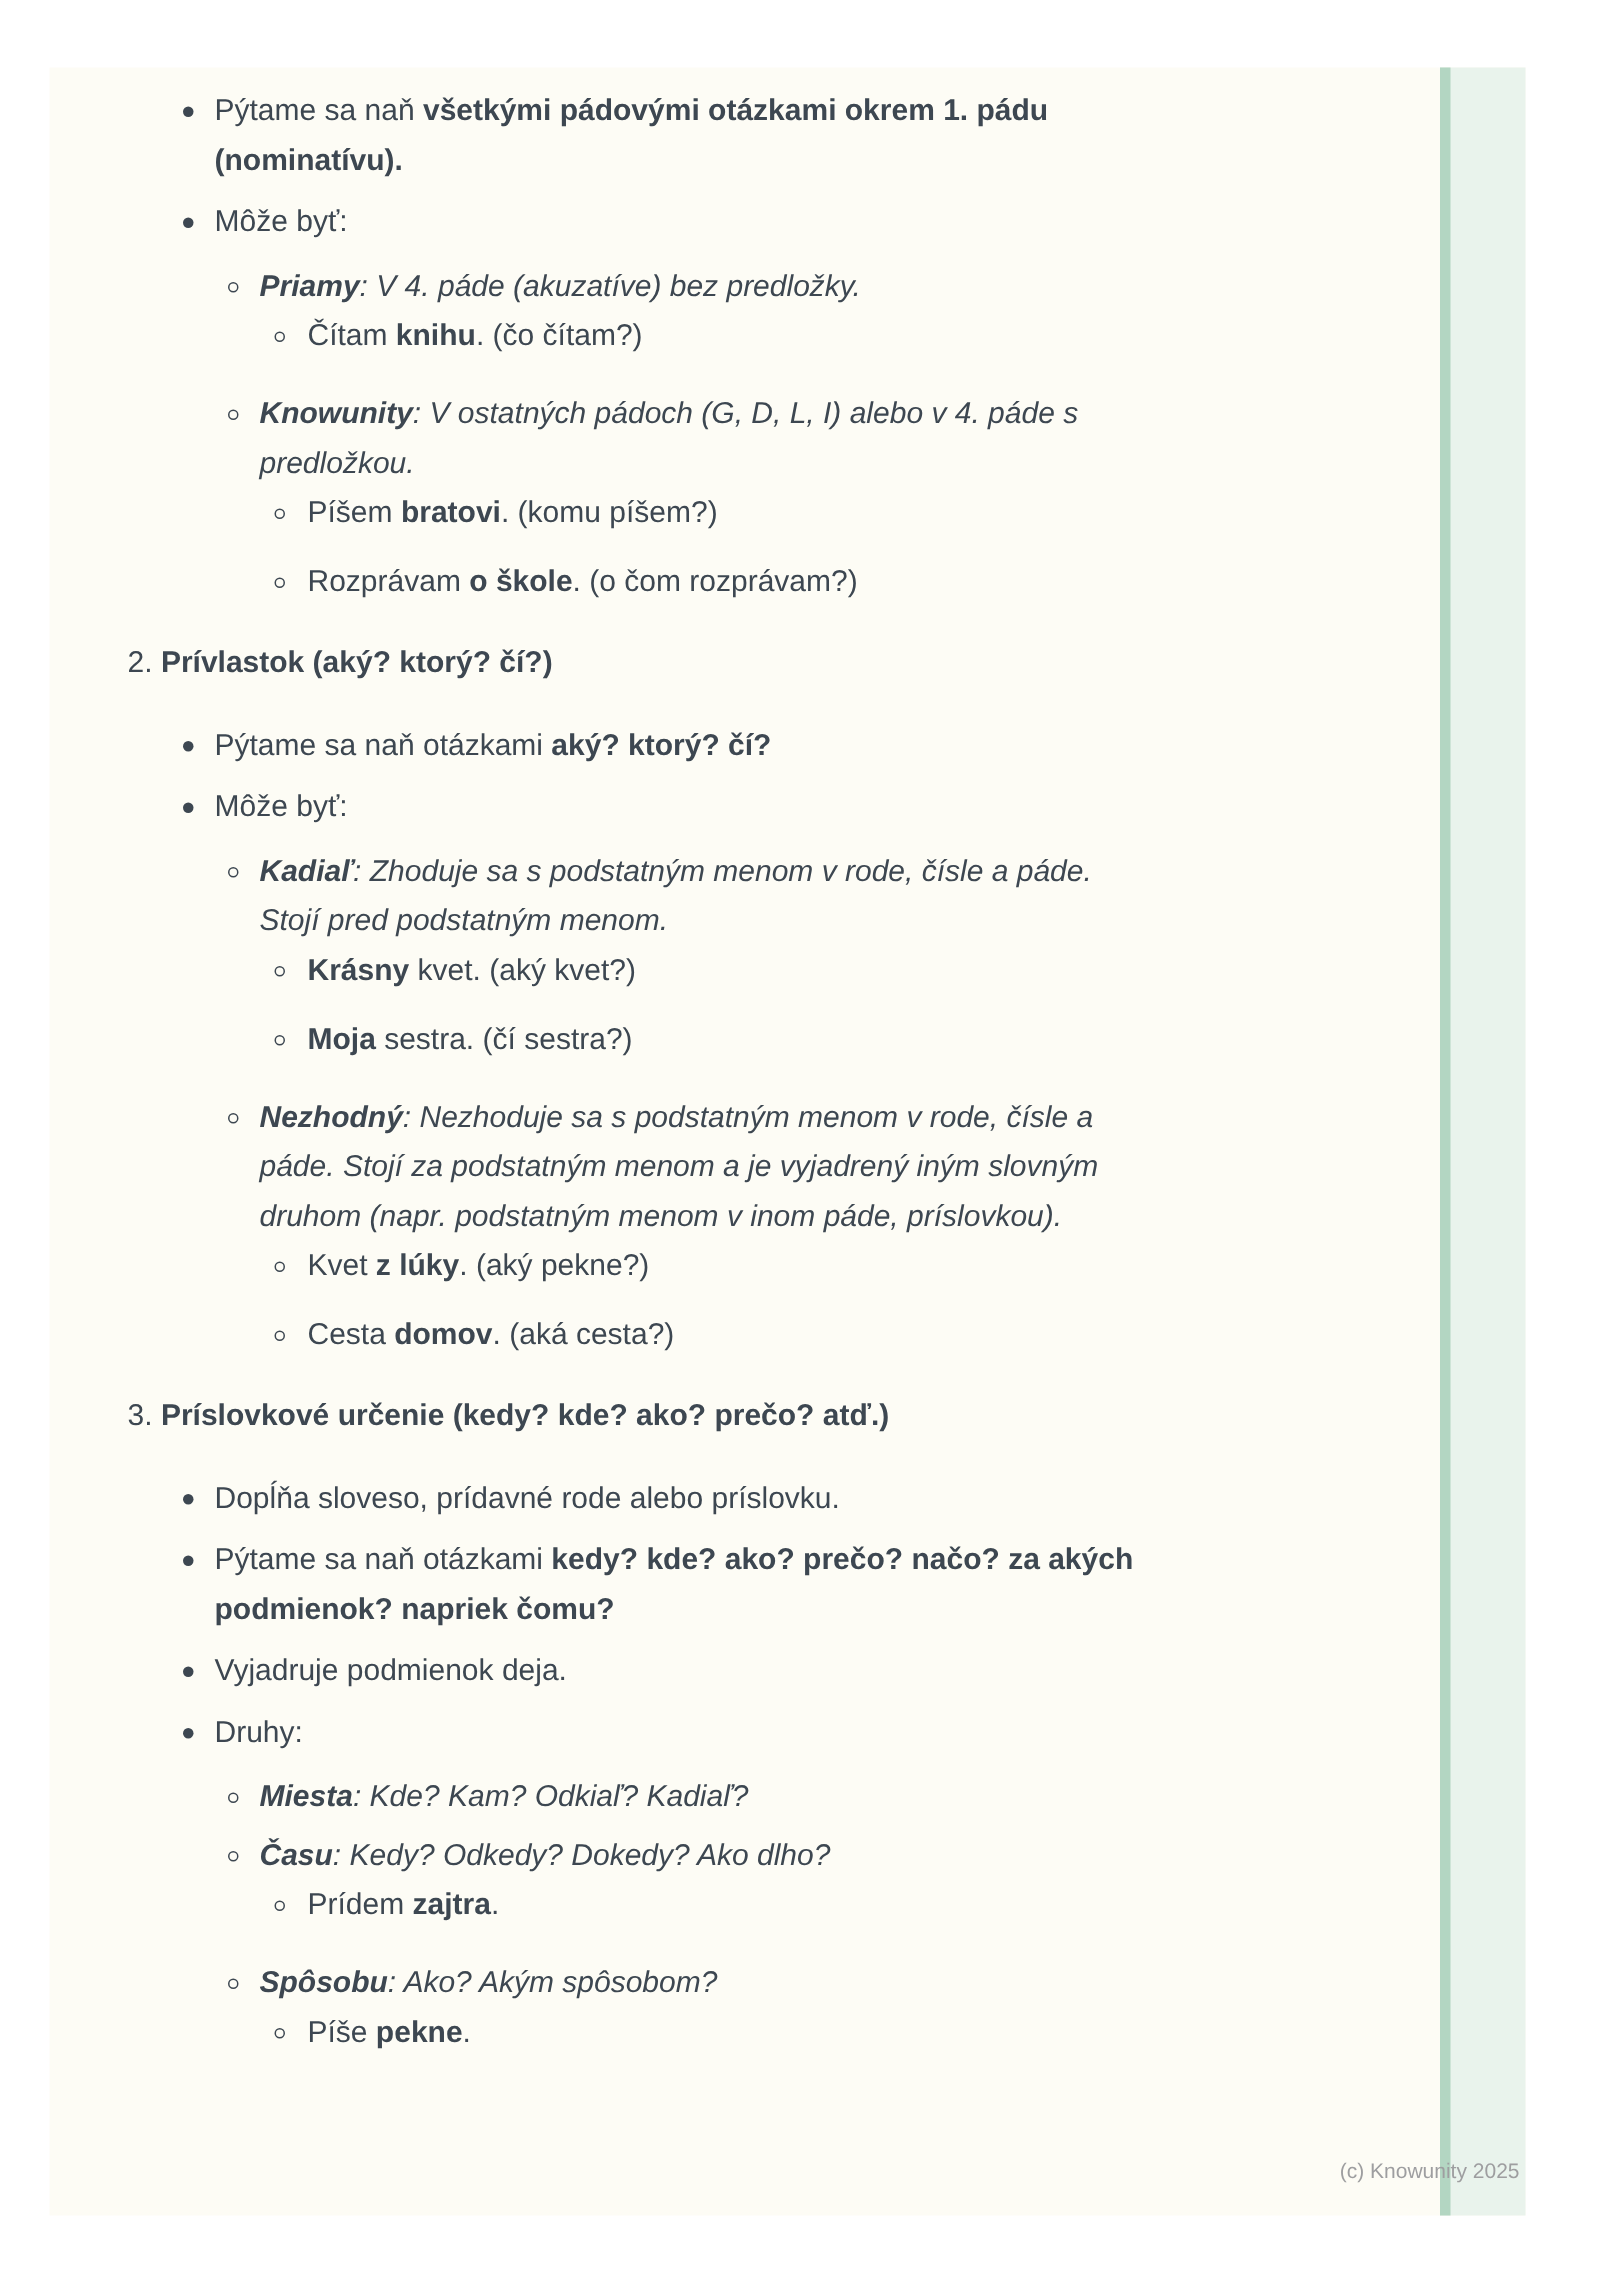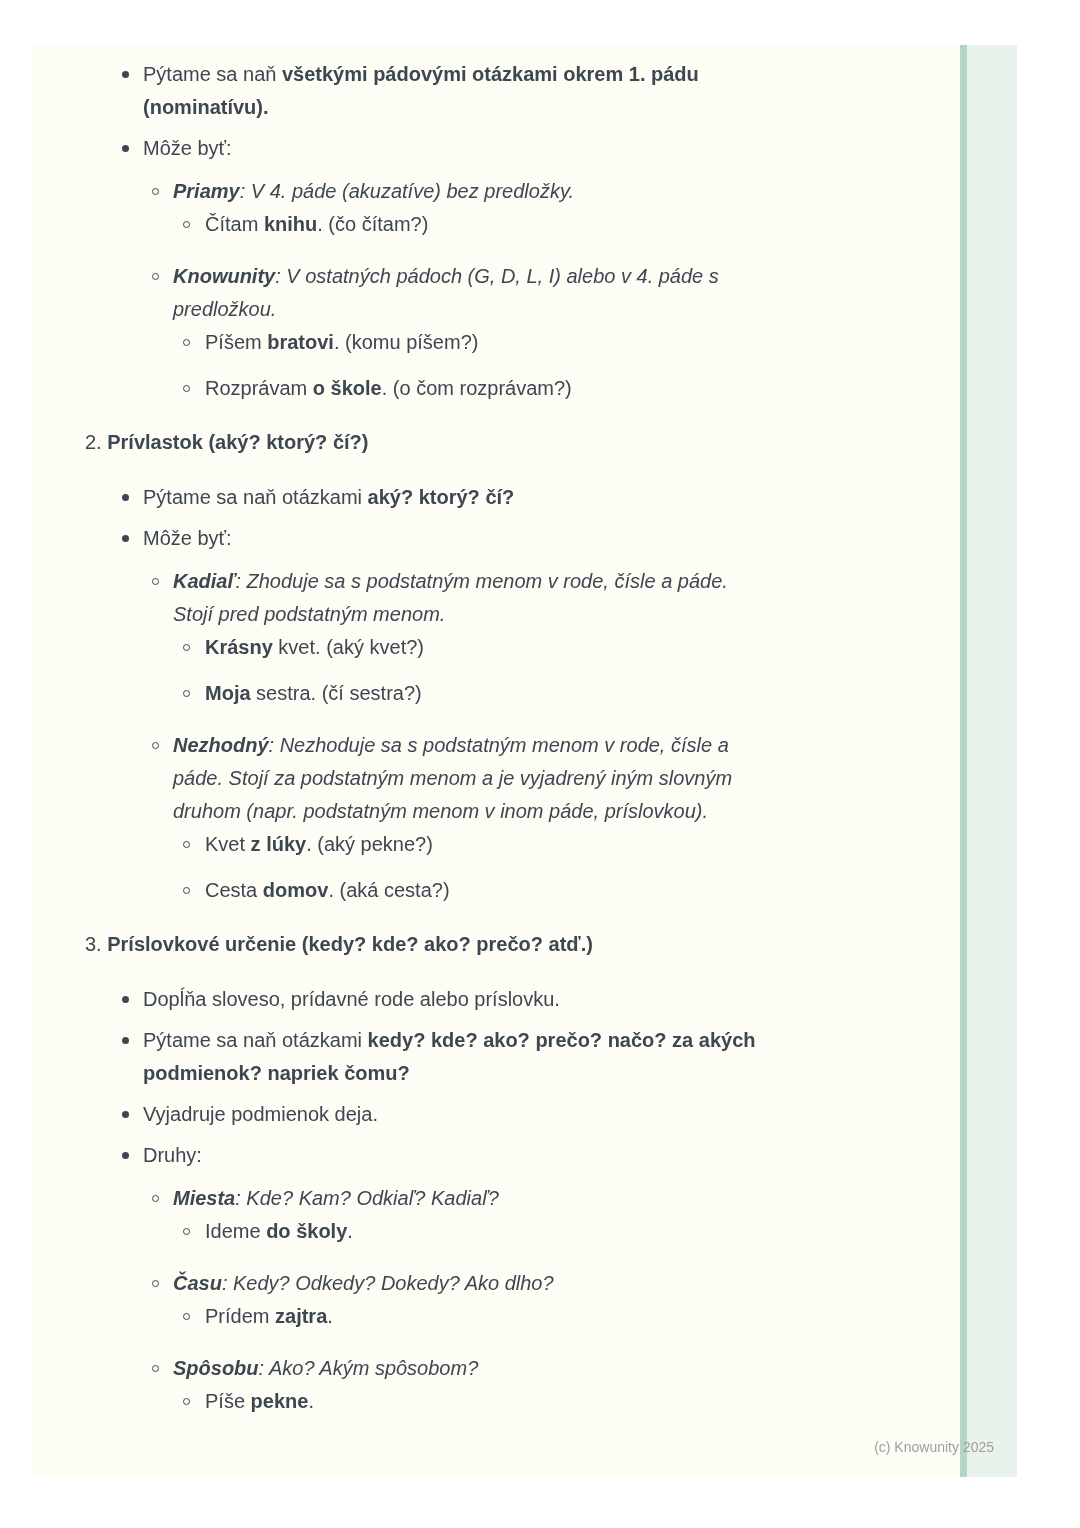--- a/index.html
+++ b/index.html
@@ -45,21 +45,21 @@
     content:"";position:absolute;left:67px;top:13px;
     width:5px;height:5px;border-radius:50%;
     border:1.7px solid var(--text);background:transparent;
   }
   .li3::before{
     content:"";position:absolute;left:98px;top:13px;
     width:5px;height:5px;border-radius:50%;
     border:1.7px solid var(--text);background:transparent;
   }
   .copyright{
-    position:absolute;top:1437px;right:86px;
+    position:absolute;top:1437px;right:67px;
     font-size:14px;line-height:20px;color:var(--footer);
     z-index:2;
   }
 </style>
 </head>
 <body>
 
 <div class="card">
   <div class="accent-strip"></div>
   <div class="doc-body">
@@ -78,21 +78,20 @@
       <div class="block li3"><span class="b">Moja</span><span> sestra. (čí sestra?)</span></div>
       <div class="block li2"><span class="b">Nezhodný</span><span>: Nezhoduje sa s podstatným menom v rode, čísle a</span><br><span>páde. Stojí za podstatným menom a je vyjadrený iným slovným</span><br><span>druhom (napr. podstatným menom v inom páde, príslovkou).</span></div>
       <div class="block li3"><span>Kvet </span><span class="b">z lúky</span><span>. (aký pekne?)</span></div>
       <div class="block li3"><span>Cesta </span><span class="b">domov</span><span>. (aká cesta?)</span></div>
       <div class="block h"><span>3. </span><span class="b">Príslovkové určenie (kedy? kde? ako? prečo? atď.)</span></div>
       <div class="block li1"><span>Dopĺňa sloveso, prídavné rode alebo príslovku.</span></div>
       <div class="block li1"><span>Pýtame sa naň otázkami </span><span class="b">kedy? kde? ako? prečo? načo? za akých</span><br><span class="b">podmienok? napriek čomu?</span></div>
       <div class="block li1"><span>Vyjadruje podmienok deja.</span></div>
       <div class="block li1"><span>Druhy:</span></div>
       <div class="block li2"><span class="b">Miesta</span><span>: Kde? Kam? Odkiaľ? Kadiaľ?</span></div>
-      <div class="block li3"><span>Ideme </span><span class="b">do školy</span><span>.</span></div>
       <div class="block li2"><span class="b">Času</span><span>: Kedy? Odkedy? Dokedy? Ako dlho?</span></div>
       <div class="block li3"><span>Prídem </span><span class="b">zajtra</span><span>.</span></div>
       <div class="block li2"><span class="b">Spôsobu</span><span>: Ako? Akým spôsobom?</span></div>
       <div class="block li3"><span>Píše </span><span class="b">pekne</span><span>.</span></div>
     </div>
 </div>
 
 <div class="copyright">(c) Knowunity 2025</div>
 
 </body></html>

